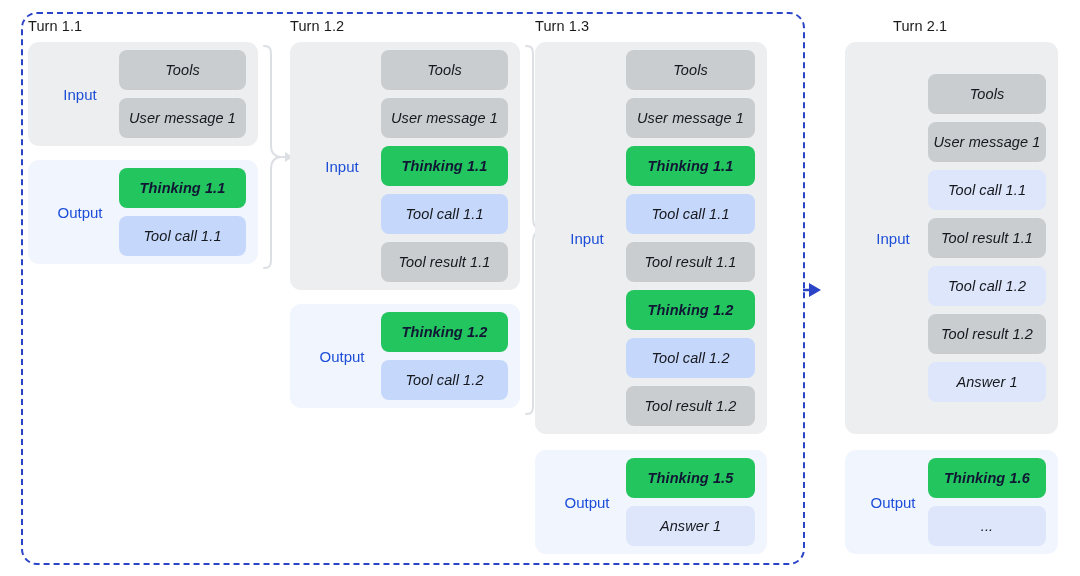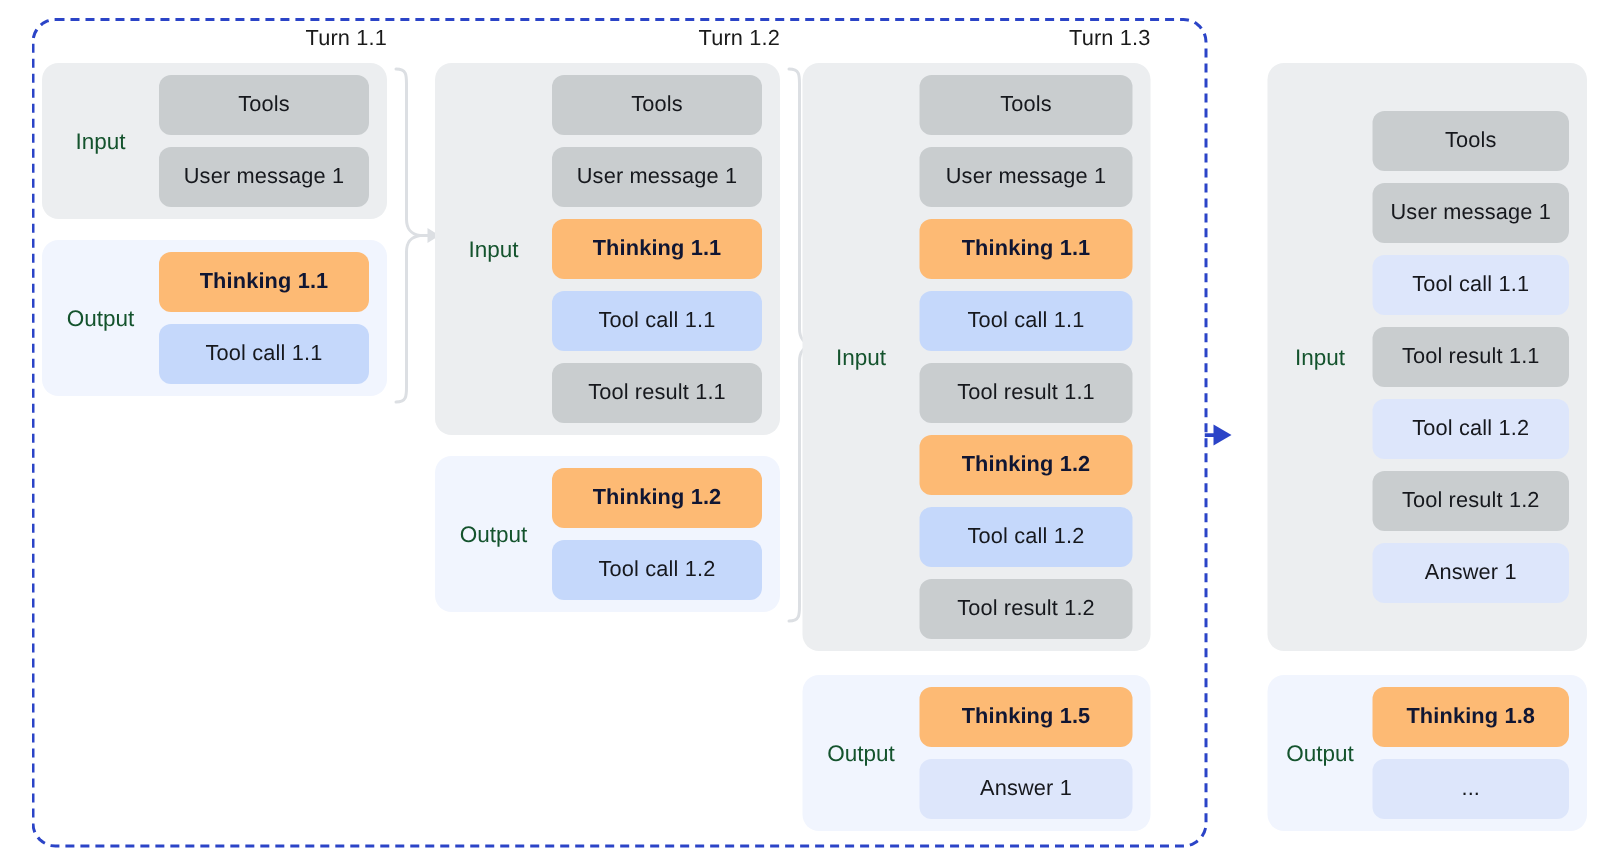--- a/index.html
+++ b/index.html
@@ -46,21 +46,21 @@
 
   
   .column {
     position: absolute;
     top: 0;
   }
   .col-title {
     position: absolute;
     top: 18px;
     width: 100%;
-    text-align: right;
+    text-align: left;
     font-size: 14.5px;
     color: #1a1a1a;
     letter-spacing: 0.1px;
   }
 
   
   .group {
     position: absolute;
     box-sizing: border-box;
     border-radius: 11px;
@@ -68,21 +68,22 @@
     align-items: center;
   }
   .group.input  { background: #eceef0; }
   .group.output { background: #f1f5fe; }
 
   .group-label {
     width: 78px;
     flex: 0 0 78px;
     text-align: center;
     font-size: 15px;
-    color: #14532d;
+    color: #1d4ed8;
+    margin-left: 13px;
   }
   .group.narrow .group-label { width: 70px; flex-basis: 70px; }
 
   .chips {
     flex: 1 1 auto;
     display: flex;
     flex-direction: column;
     gap: 8px;
     padding: 10px 12px 10px 0;
     box-sizing: border-box;
@@ -91,23 +92,24 @@
   .chip {
     height: 40px;
     border-radius: 8px;
     display: flex;
     align-items: center;
     justify-content: center;
     font-size: 14.5px;
     color: #16181d;
     letter-spacing: 0.1px;
     white-space: nowrap;
+    font-style: italic;
   }
   .chip.gray      { background: #c9cdcf; }
-  .chip.blue      { background: #fdba74; color: #101633; font-weight: bold; }
+  .chip.blue      { background: #22c55e; color: #101633; font-weight: bold; }
   .chip.lightblue { background: #c5d8fb; }
   .chip.paleblue  { background: #dde6fb; }
 
   
   .brace {
     position: absolute;
     pointer-events: none;
   }
   .brace svg { display: block; overflow: visible; }
 </style>
@@ -222,19 +224,19 @@
         <div class="chip gray">Tool result 1.1</div>
         <div class="chip paleblue">Tool call 1.2</div>
         <div class="chip gray">Tool result 1.2</div>
         <div class="chip paleblue">Answer 1</div>
       </div>
     </div>
 
     <div class="group output narrow" style="left:0; top:450px; width:213px; height:104px;">
       <div class="group-label">Output</div>
       <div class="chips">
-        <div class="chip blue">Thinking 1.8</div>
+        <div class="chip blue">Thinking 1.6</div>
         <div class="chip paleblue">...</div>
       </div>
     </div>
   </div>
 
 </div>
 
 </body></html>

